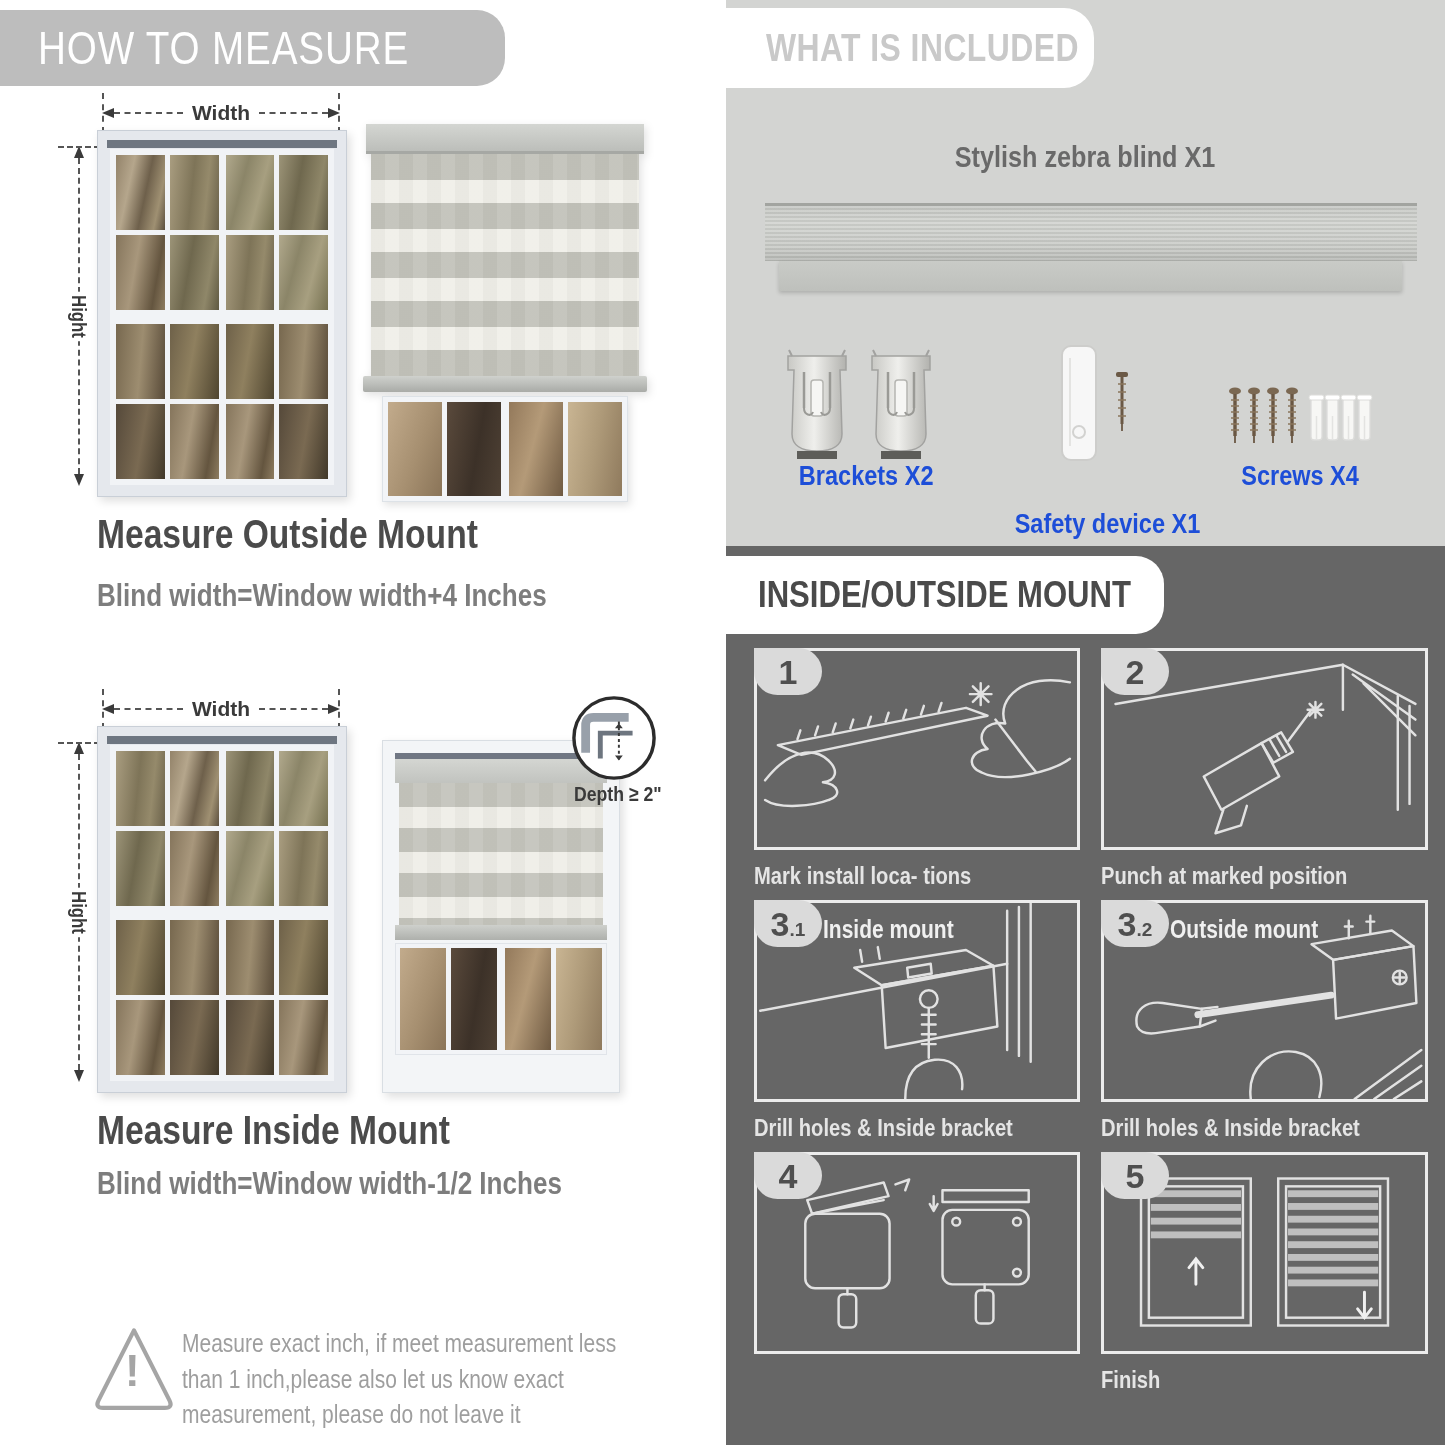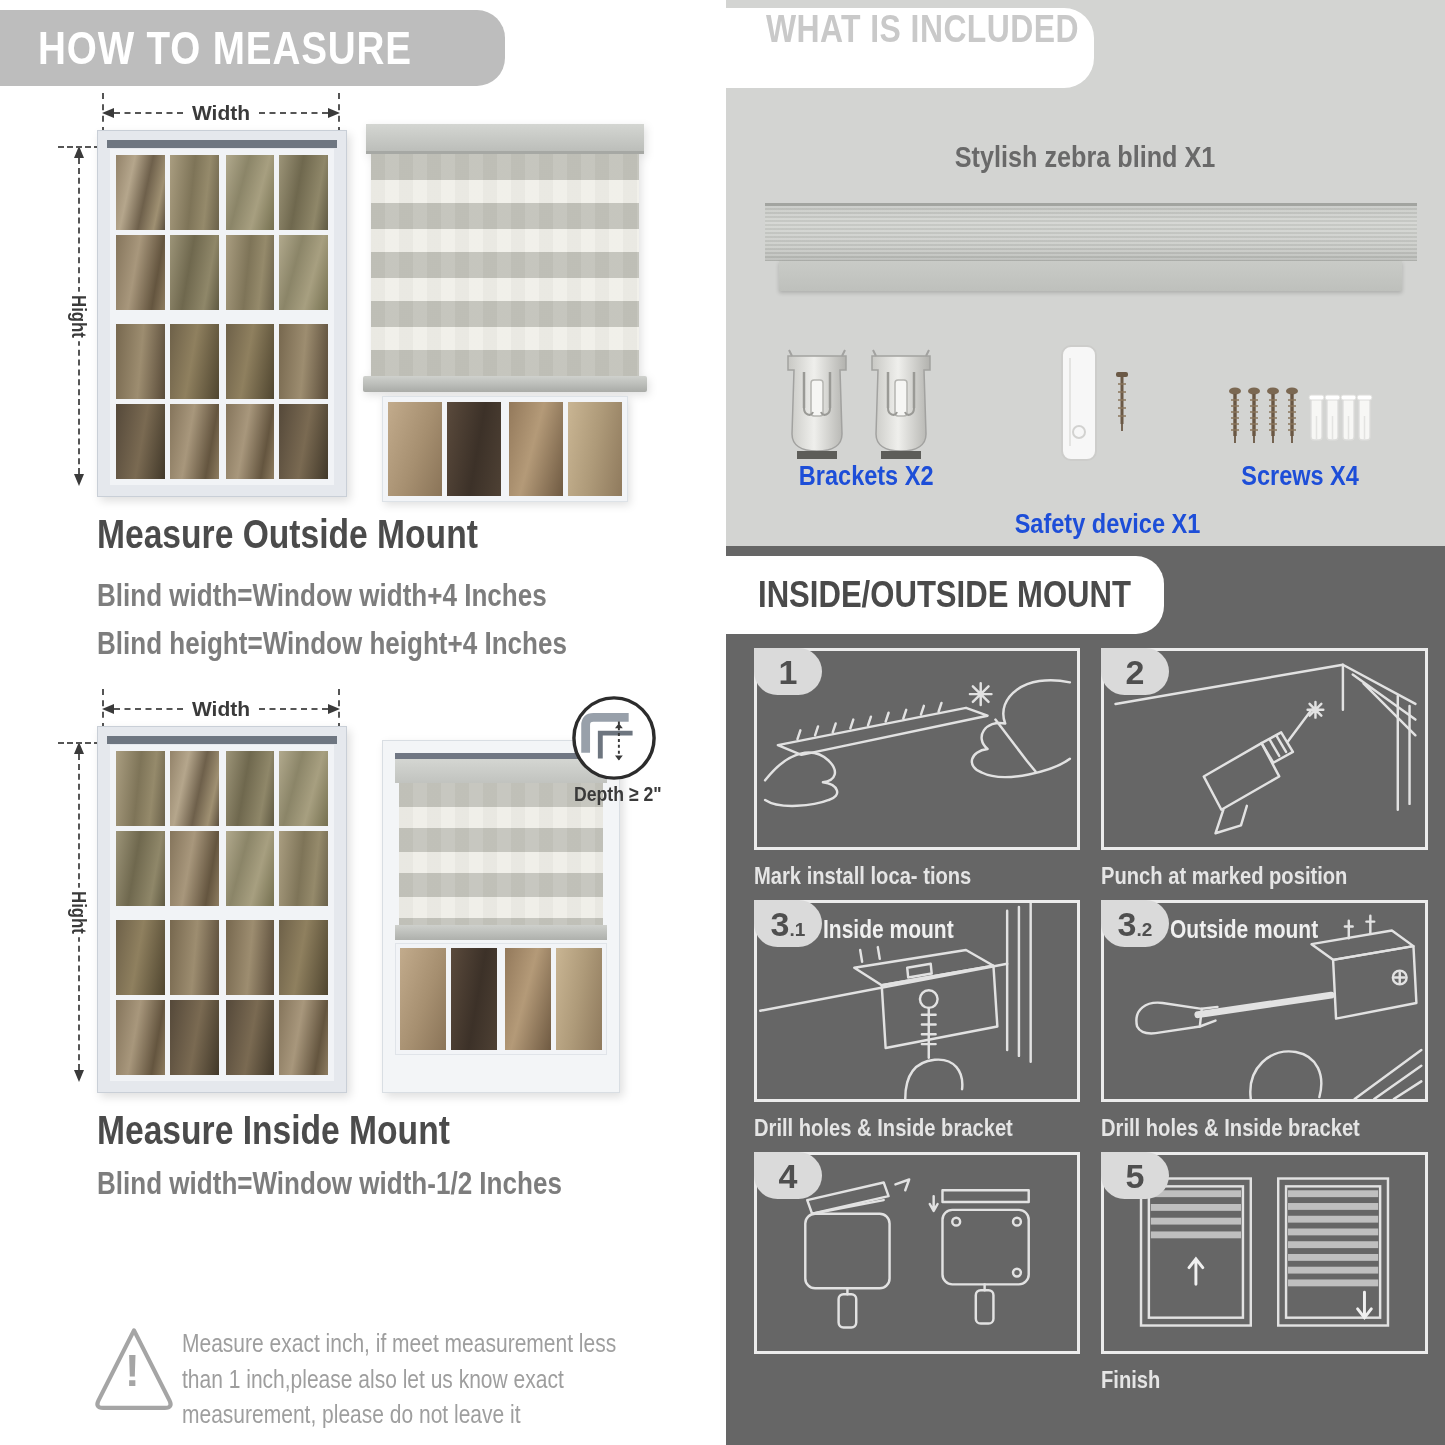--- a/index.html
+++ b/index.html
@@ -6,21 +6,21 @@
   #canvas{position:relative;width:1445px;height:1445px;background:#fff;overflow:hidden;
           font-family:"Liberation Sans",sans-serif;}
   .abs{position:absolute;}
   .cond{transform:scaleX(.84);transform-origin:0 50%;white-space:nowrap;display:inline-block;}
   .condc{transform:scaleX(.84);transform-origin:50% 50%;white-space:nowrap;display:inline-block;}
 
   
   #left{position:absolute;left:0;top:0;width:726px;height:1445px;background:#fff;}
   .h-left{position:absolute;left:0;top:10px;width:505px;height:76px;background:#bdbdbd;
           border-radius:0 28px 28px 0;display:flex;align-items:center;padding-left:38px;
-          box-sizing:border-box;font-size:46px;font-weight:bold;color:#fff;letter-spacing:1px;}
+          box-sizing:border-box;font-size:46px;font-weight:normal;color:#fff;letter-spacing:1px;}
 
   
   .dimw{position:absolute;display:flex;align-items:center;height:26px;}
   .dimw::before,.dimw::after{content:"";position:absolute;top:-7px;bottom:-7px;border-left:2px dashed #555;}
   .dimw::before{left:0;} .dimw::after{right:0;}
   .ah{width:0;height:0;border-top:5px solid transparent;border-bottom:5px solid transparent;}
   .ah.l{border-right:12px solid #3a3a3a;} .ah.r{border-left:12px solid #3a3a3a;}
   .dl{flex:1;border-top:2px dashed #555;height:0;}
   .dlab{font-size:21px;font-weight:bold;color:#3a3a3a;padding:0 9px;white-space:nowrap;}
   .dimh{position:absolute;display:flex;flex-direction:column;align-items:center;width:26px;}
@@ -75,21 +75,21 @@
   .depth{position:absolute;font-size:21px;font-weight:bold;color:#3a3a3a;}
 
   .sec-title{position:absolute;font-size:40px;font-weight:bold;color:#4b4b4b;}
   .sec-line{position:absolute;font-size:31px;font-weight:bold;color:#7d7d7d;}
   .warn-text{position:absolute;font-size:25px;color:#9e9e9e;line-height:1.42;white-space:pre-line;}
   .warn-mark{position:absolute;font-size:44px;font-weight:bold;color:#a5a5a5;}
 
   
   #rt{position:absolute;left:726px;top:0;width:719px;height:546px;background:#d3d4d2;}
   .h-incl{position:absolute;left:0;top:8px;width:368px;height:80px;background:#fff;border-radius:0 30px 30px 0;
-          display:flex;padding-left:40px;box-sizing:border-box;
+          display:flex;align-items:center;padding-left:40px;box-sizing:border-box;
           font-size:38px;font-weight:bold;color:#c9c9c9;letter-spacing:.5px;}
   .product{position:absolute;left:0;right:0;top:140px;text-align:center;font-size:30px;font-weight:bold;color:#696969;}
   .bar-main{position:absolute;left:39px;top:203px;width:652px;height:58px;border-top:3px solid #a2a4a0;box-sizing:border-box;
           background:repeating-linear-gradient(180deg,rgba(255,255,255,.16) 0 2px,rgba(0,0,0,.04) 2px 4px),
                      linear-gradient(180deg,#c3c5c1,#cfd1cd 30%,#c6c8c4 75%,#b4b6b2);}
   .bar-lip{position:absolute;left:53px;top:261px;width:623px;height:30px;
           background:linear-gradient(180deg,#c9cbc7,#bec0bc);box-shadow:0 2px 4px rgba(0,0,0,.18);}
   .item-label{position:absolute;top:460px;font-size:28px;font-weight:bold;color:#1d4ed8;text-align:center;}
 
   
@@ -192,22 +192,20 @@
             <i class="pane ps3"></i>
             <i class="pane ps4"></i>
           </div>
       </div>
     </div>
 
     <div class="sec-title" style="left:97px;top:512px;">
       <span class="cond">Measure Outside Mount</span></div>
     <div class="sec-line" style="left:97px;top:578px;">
       <span class="cond">Blind width=Window width+4 Inches</span></div>
-    <div class="sec-line" style="left:97px;top:626px;">
-      <span class="cond">Blind height=Window height+4 Inches</span></div>
 
     <div class="dimw" style="left:102px;top:696px;width:238px;">
       <i class="ah l"></i>
         <i class="dl"></i>
       <span class="dlab">Width</span>
       <i class="dl"></i>
         <i class="ah r"></i>
     </div>
     <div class="dimh" style="left:66px;top:742px;height:340px;">
       <i class="av t"></i>

